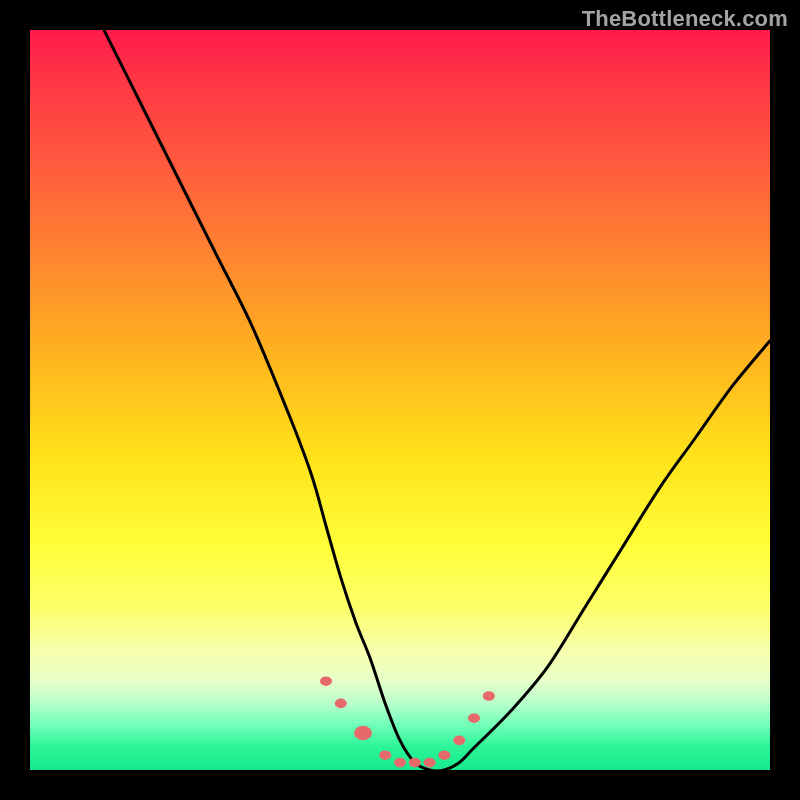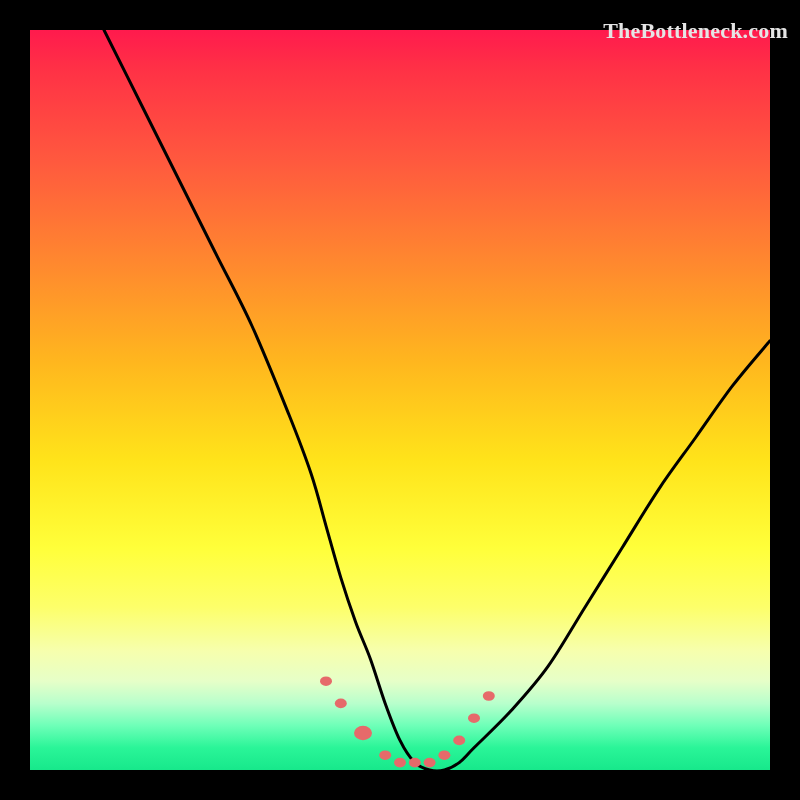--- a/index.html
+++ b/index.html
@@ -37,26 +37,26 @@
       #f6ffae 84%,
       #e6ffc8 88%,
       #b8ffcc 91%,
       #6effb8 94%,
       #2af598 97%,
       #17e88b 100%
     );
   }
   .watermark {
     position: absolute;
-    top: 18px;
+    top: 6px;
     right: 12px;
-    font-family: Liberation Serif, serif;
+    font-family: Liberation Sans, sans-serif;
     font-size: 22px;
     font-weight: 600;
-    color: #e5e5e5;
+    color: #a3a3a3;
     letter-spacing: 0.2px;
   }
   svg.curve {
     position: absolute;
     left: 0;
     top: 0;
     width: 740px;
     height: 740px;
   }
 </style>

